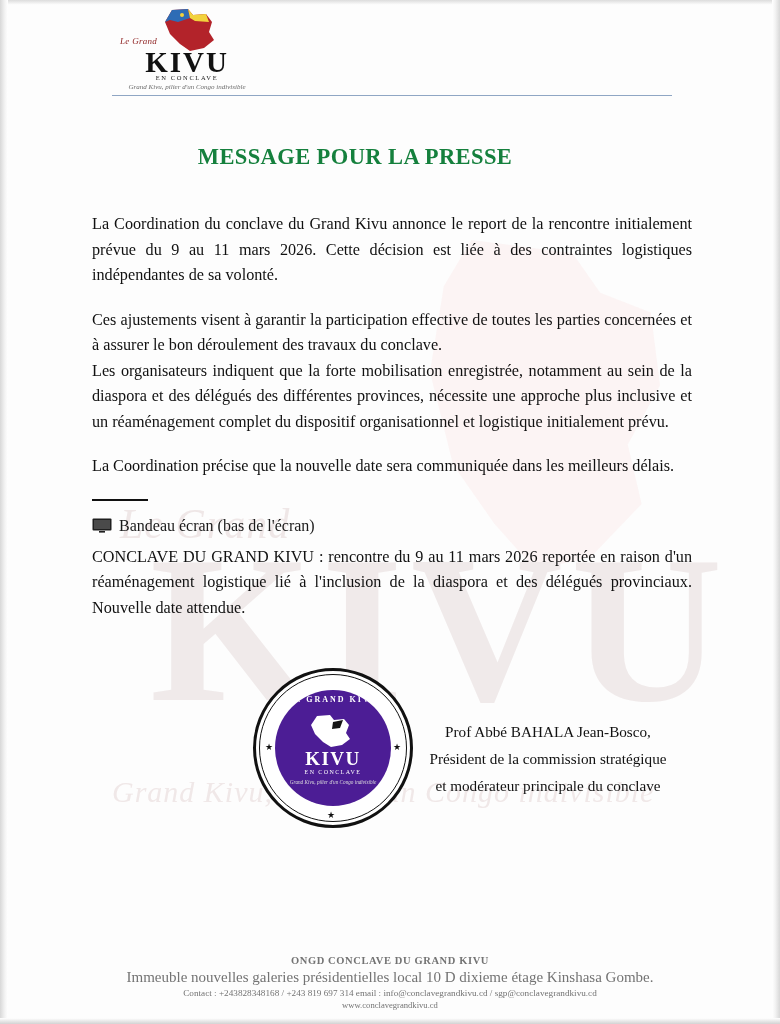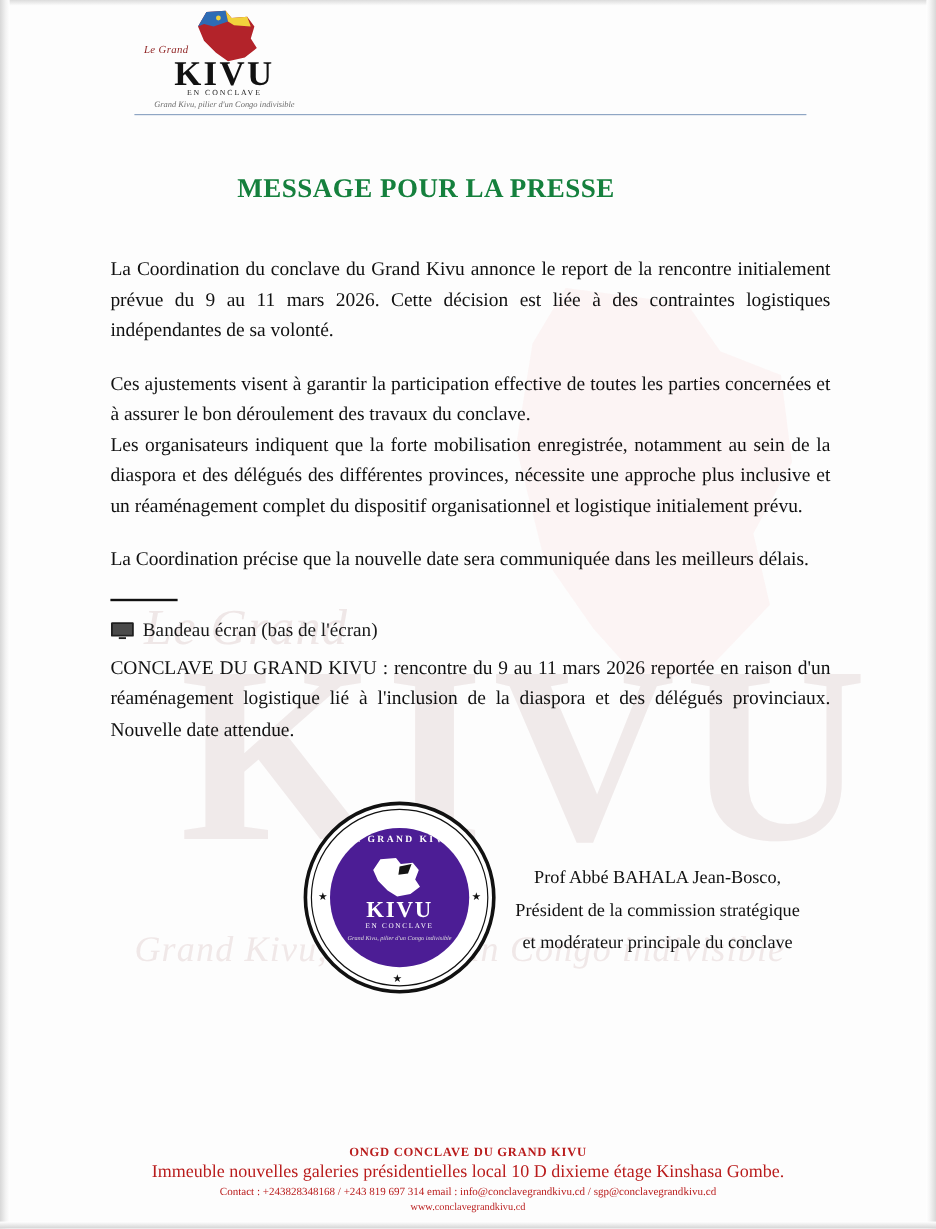--- a/index.html
+++ b/index.html
@@ -289,21 +289,21 @@
     color: #111;
   }
 
   
   .footer {
     position: absolute;
     left: 0; bottom: 14px;
     width: 780px;
     text-align: center;
     z-index: 3;
-    color: #b91c1c;
+    color: #737373;
   }
   .footer-org {
     font-size: 10.5px;
     font-weight: bold;
     letter-spacing: .6px;
     margin-bottom: 3px;
   }
   .footer-addr {
     font-size: 15px;
     margin-bottom: 2px;

